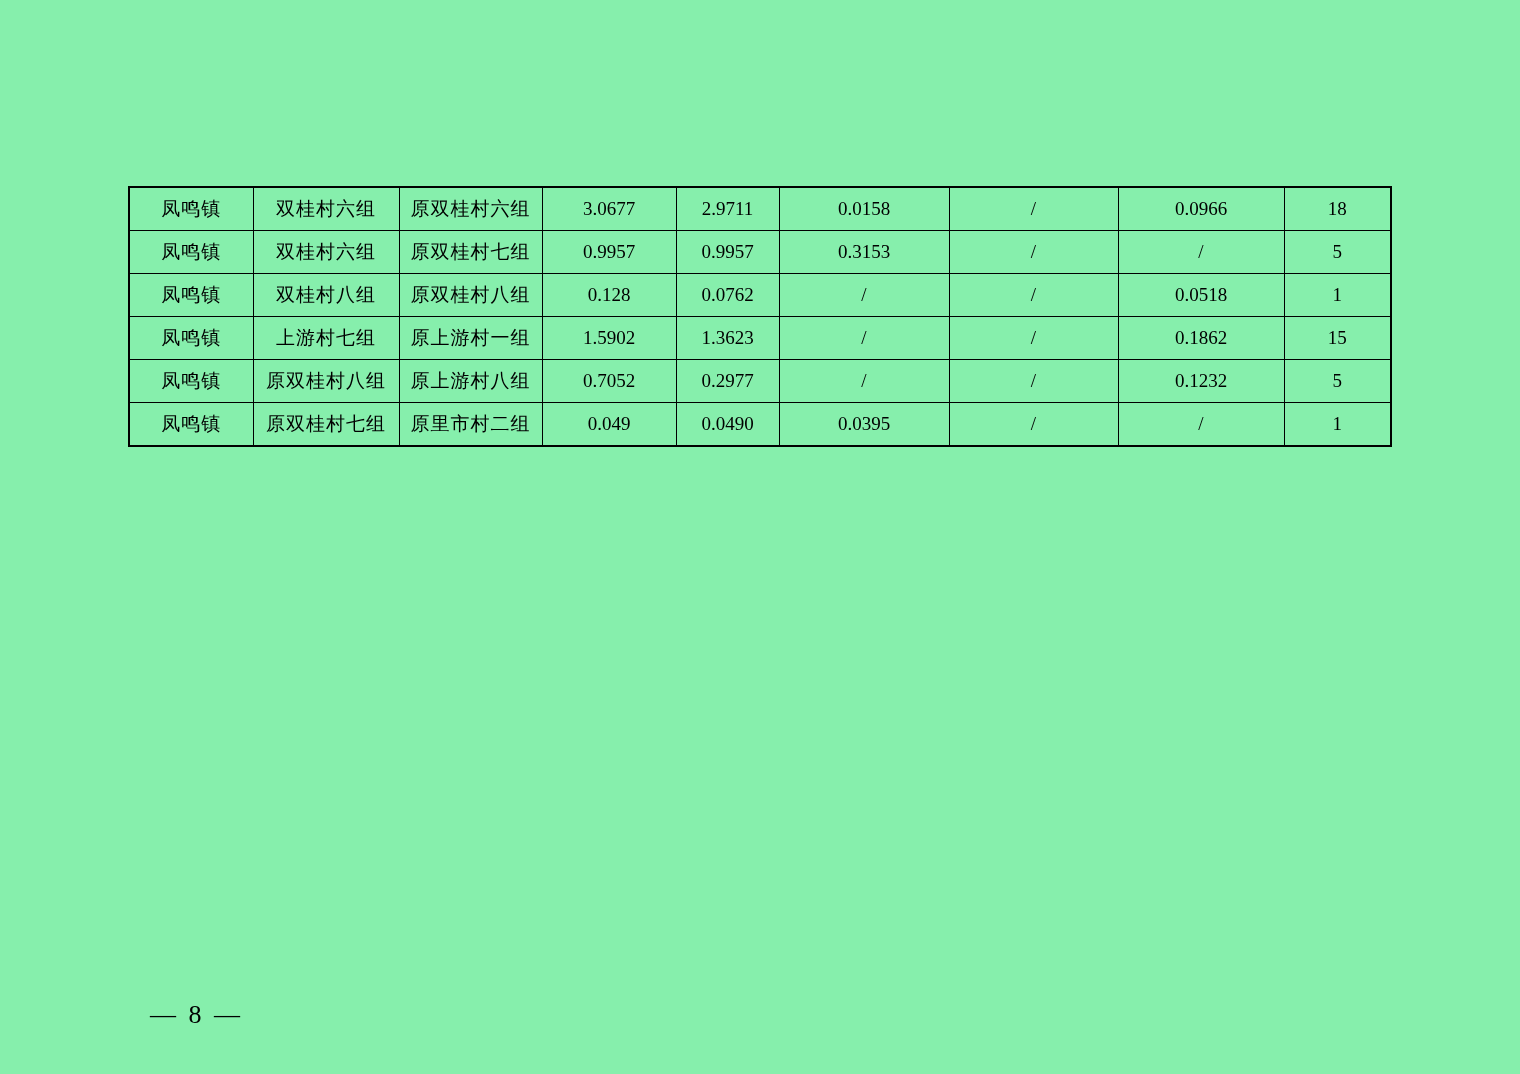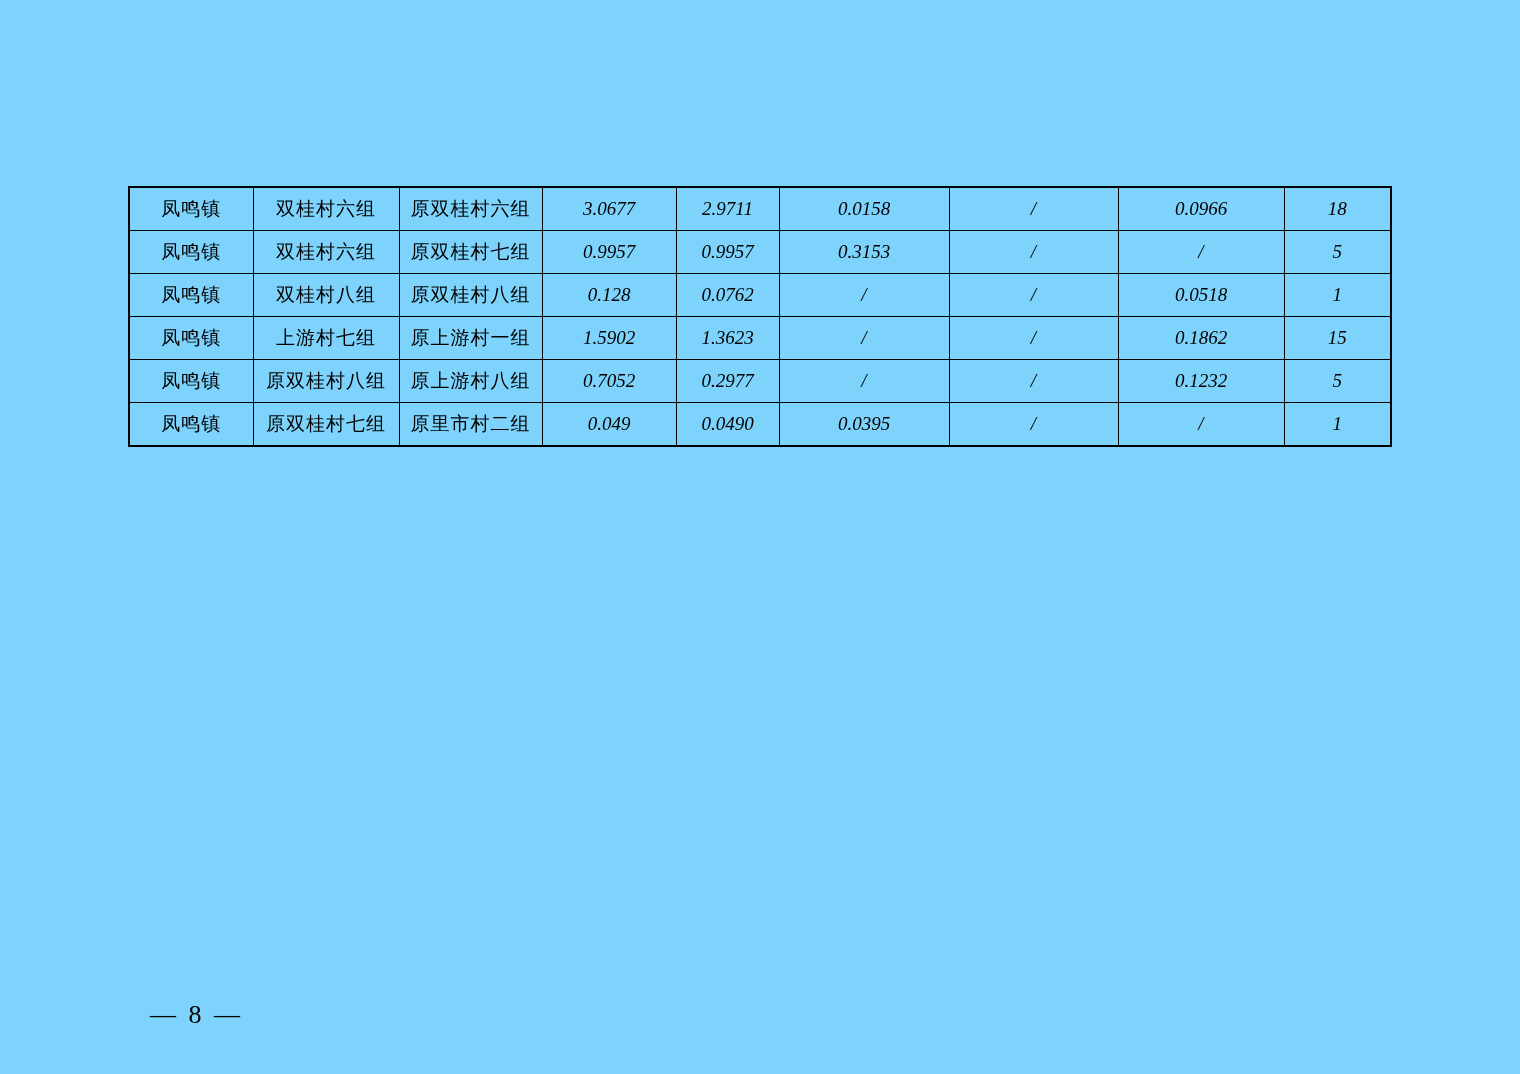--- a/index.html
+++ b/index.html
@@ -14,21 +14,21 @@
     font-family: "Liberation Serif", "DejaVu Serif", serif;
     color: #000000;
     overflow: hidden;
   }
   .page {
     position: absolute;
     left: 0;
     top: 0;
     width: 1520px;
     height: 1074px;
-    background: #7dd3fc;
+    background: #86efac;
   }
   .table-wrap {
     position: absolute;
     left: 128px;
     top: 186px;
     width: 1262px;
   }
   table.data-table {
     border-collapse: collapse;
     width: 1262px;
@@ -51,21 +51,20 @@
     border: 2px solid #000000;
   }
   td.cn {
     font-family: "DejaVu Sans", "Liberation Sans", sans-serif;
     font-size: 19px;
     letter-spacing: 1px;
   }
   td.num {
     font-family: "Liberation Serif", "DejaVu Serif", serif;
     font-size: 20px;
-    font-style: italic;
   }
   td.total-label {
     font-family: "DejaVu Sans", "Liberation Sans", sans-serif;
     font-size: 19px;
     letter-spacing: 10px;
     text-indent: 10px;
   }
   .col1 { width: 124px; }
   .col2 { width: 146px; }
   .col3 { width: 143px; }

